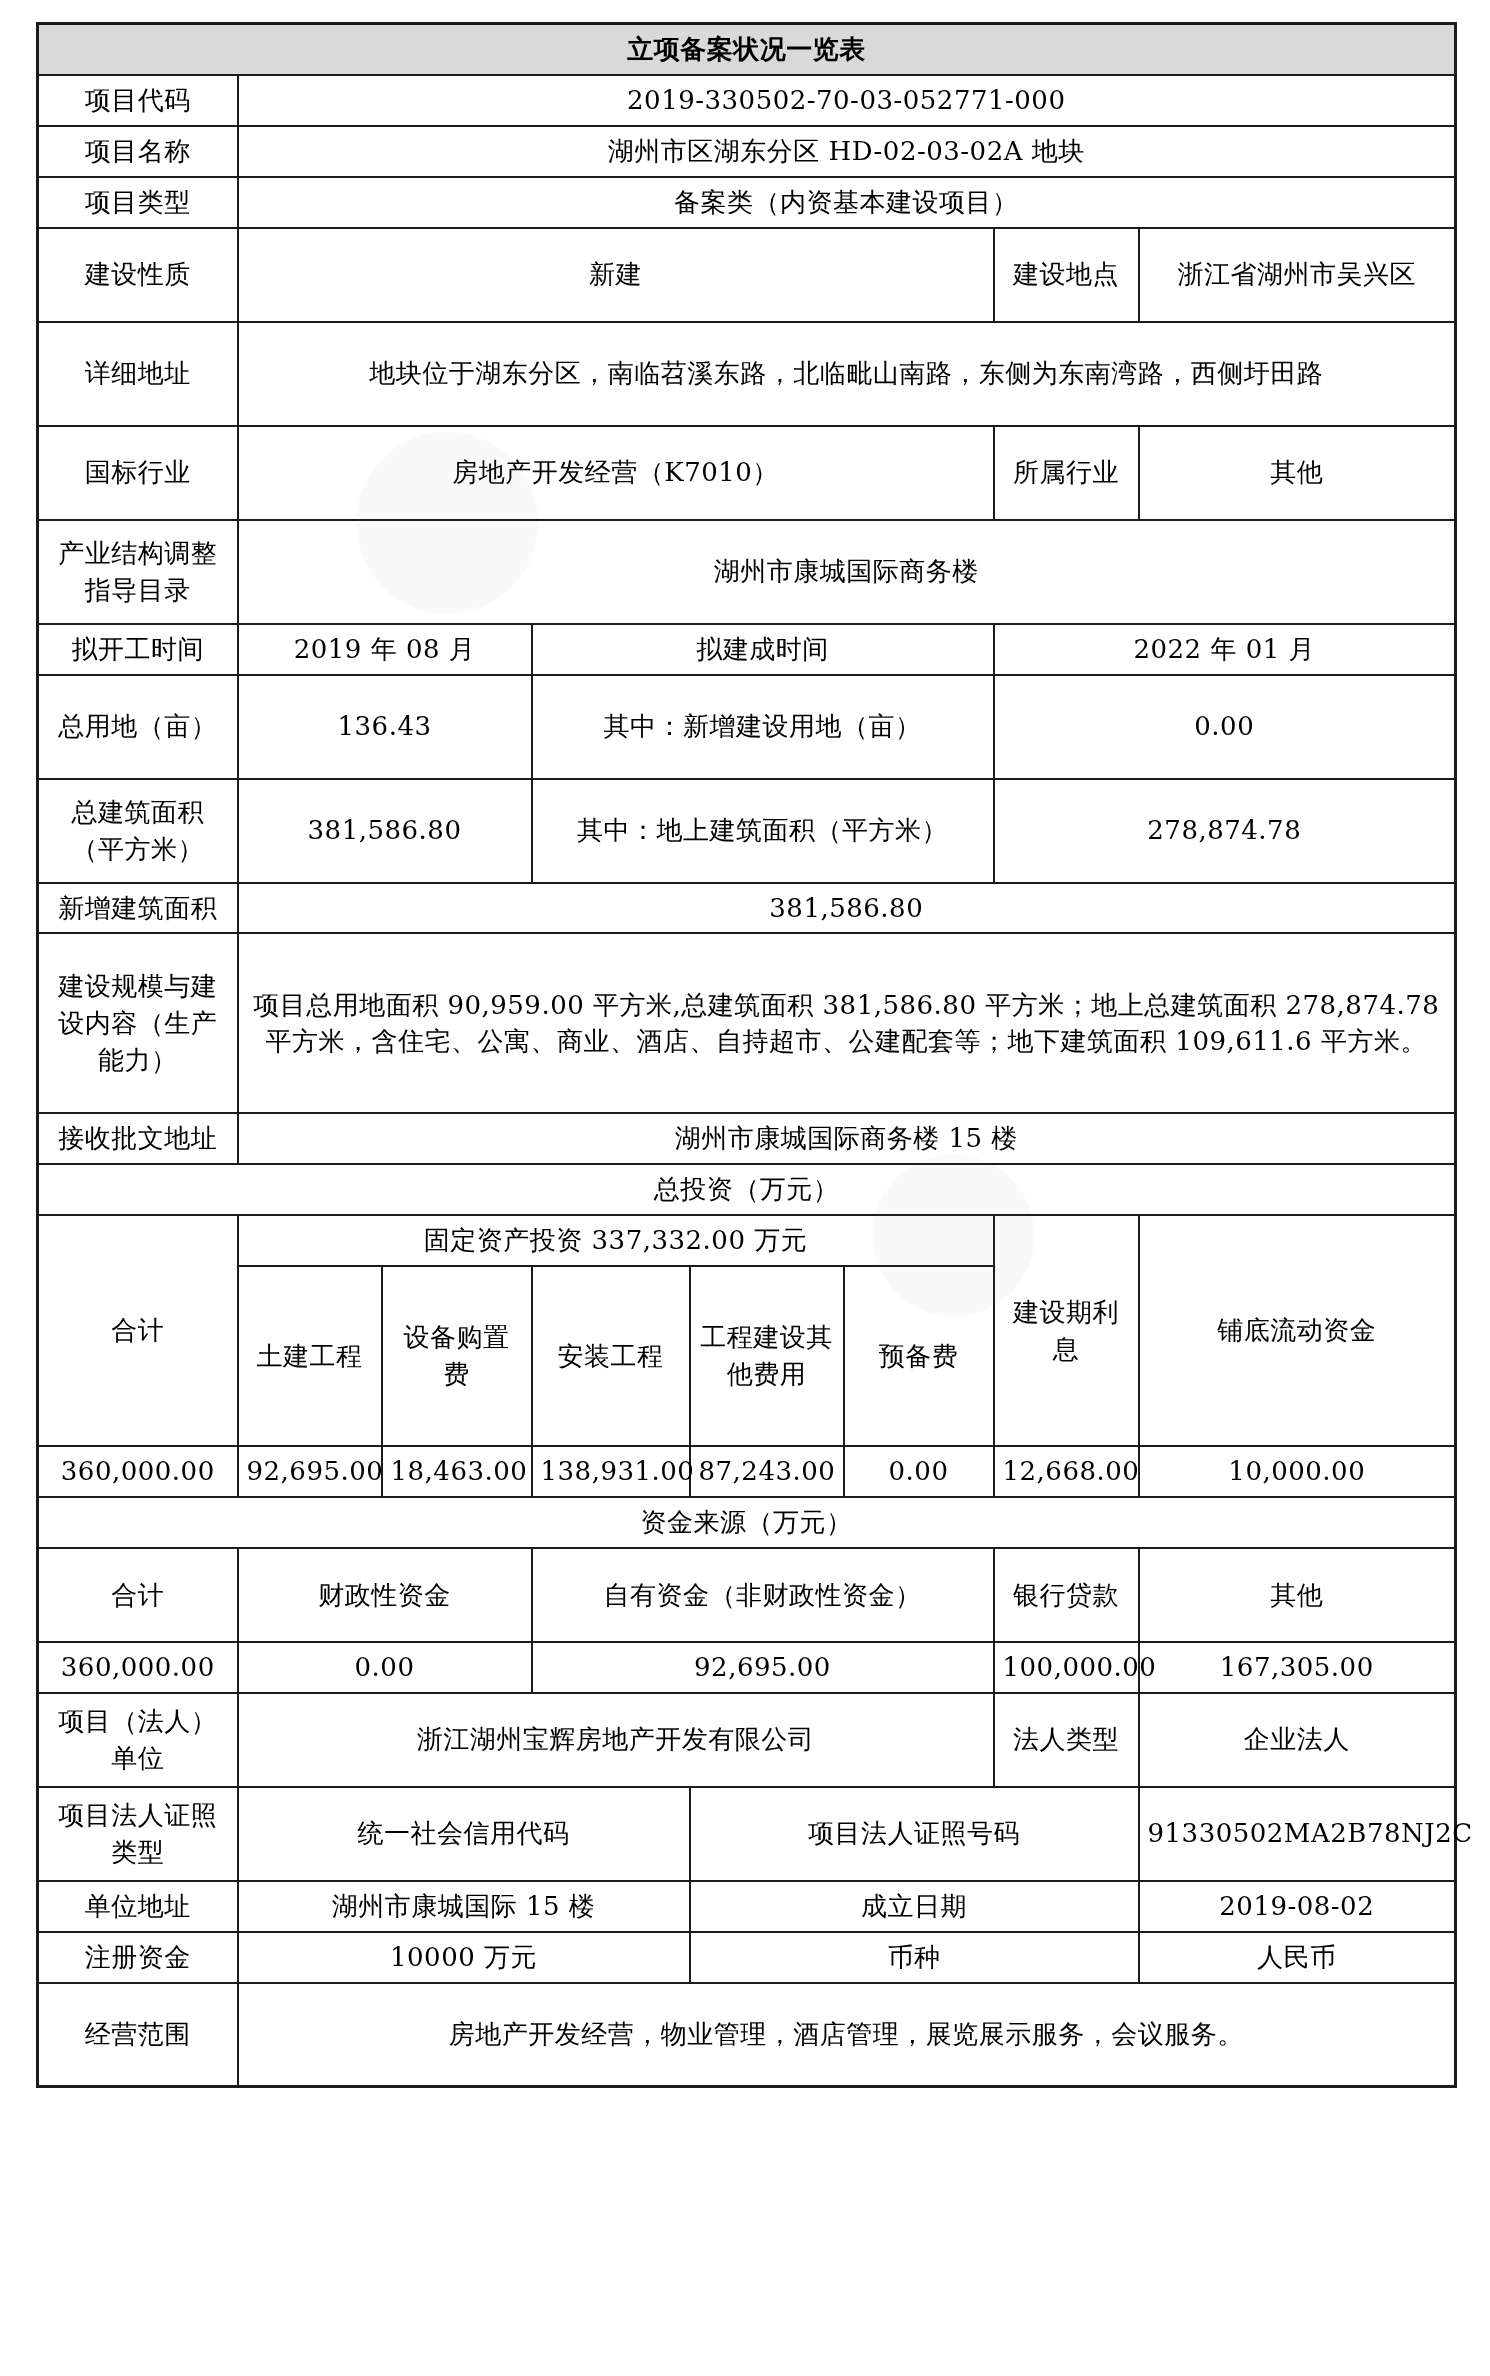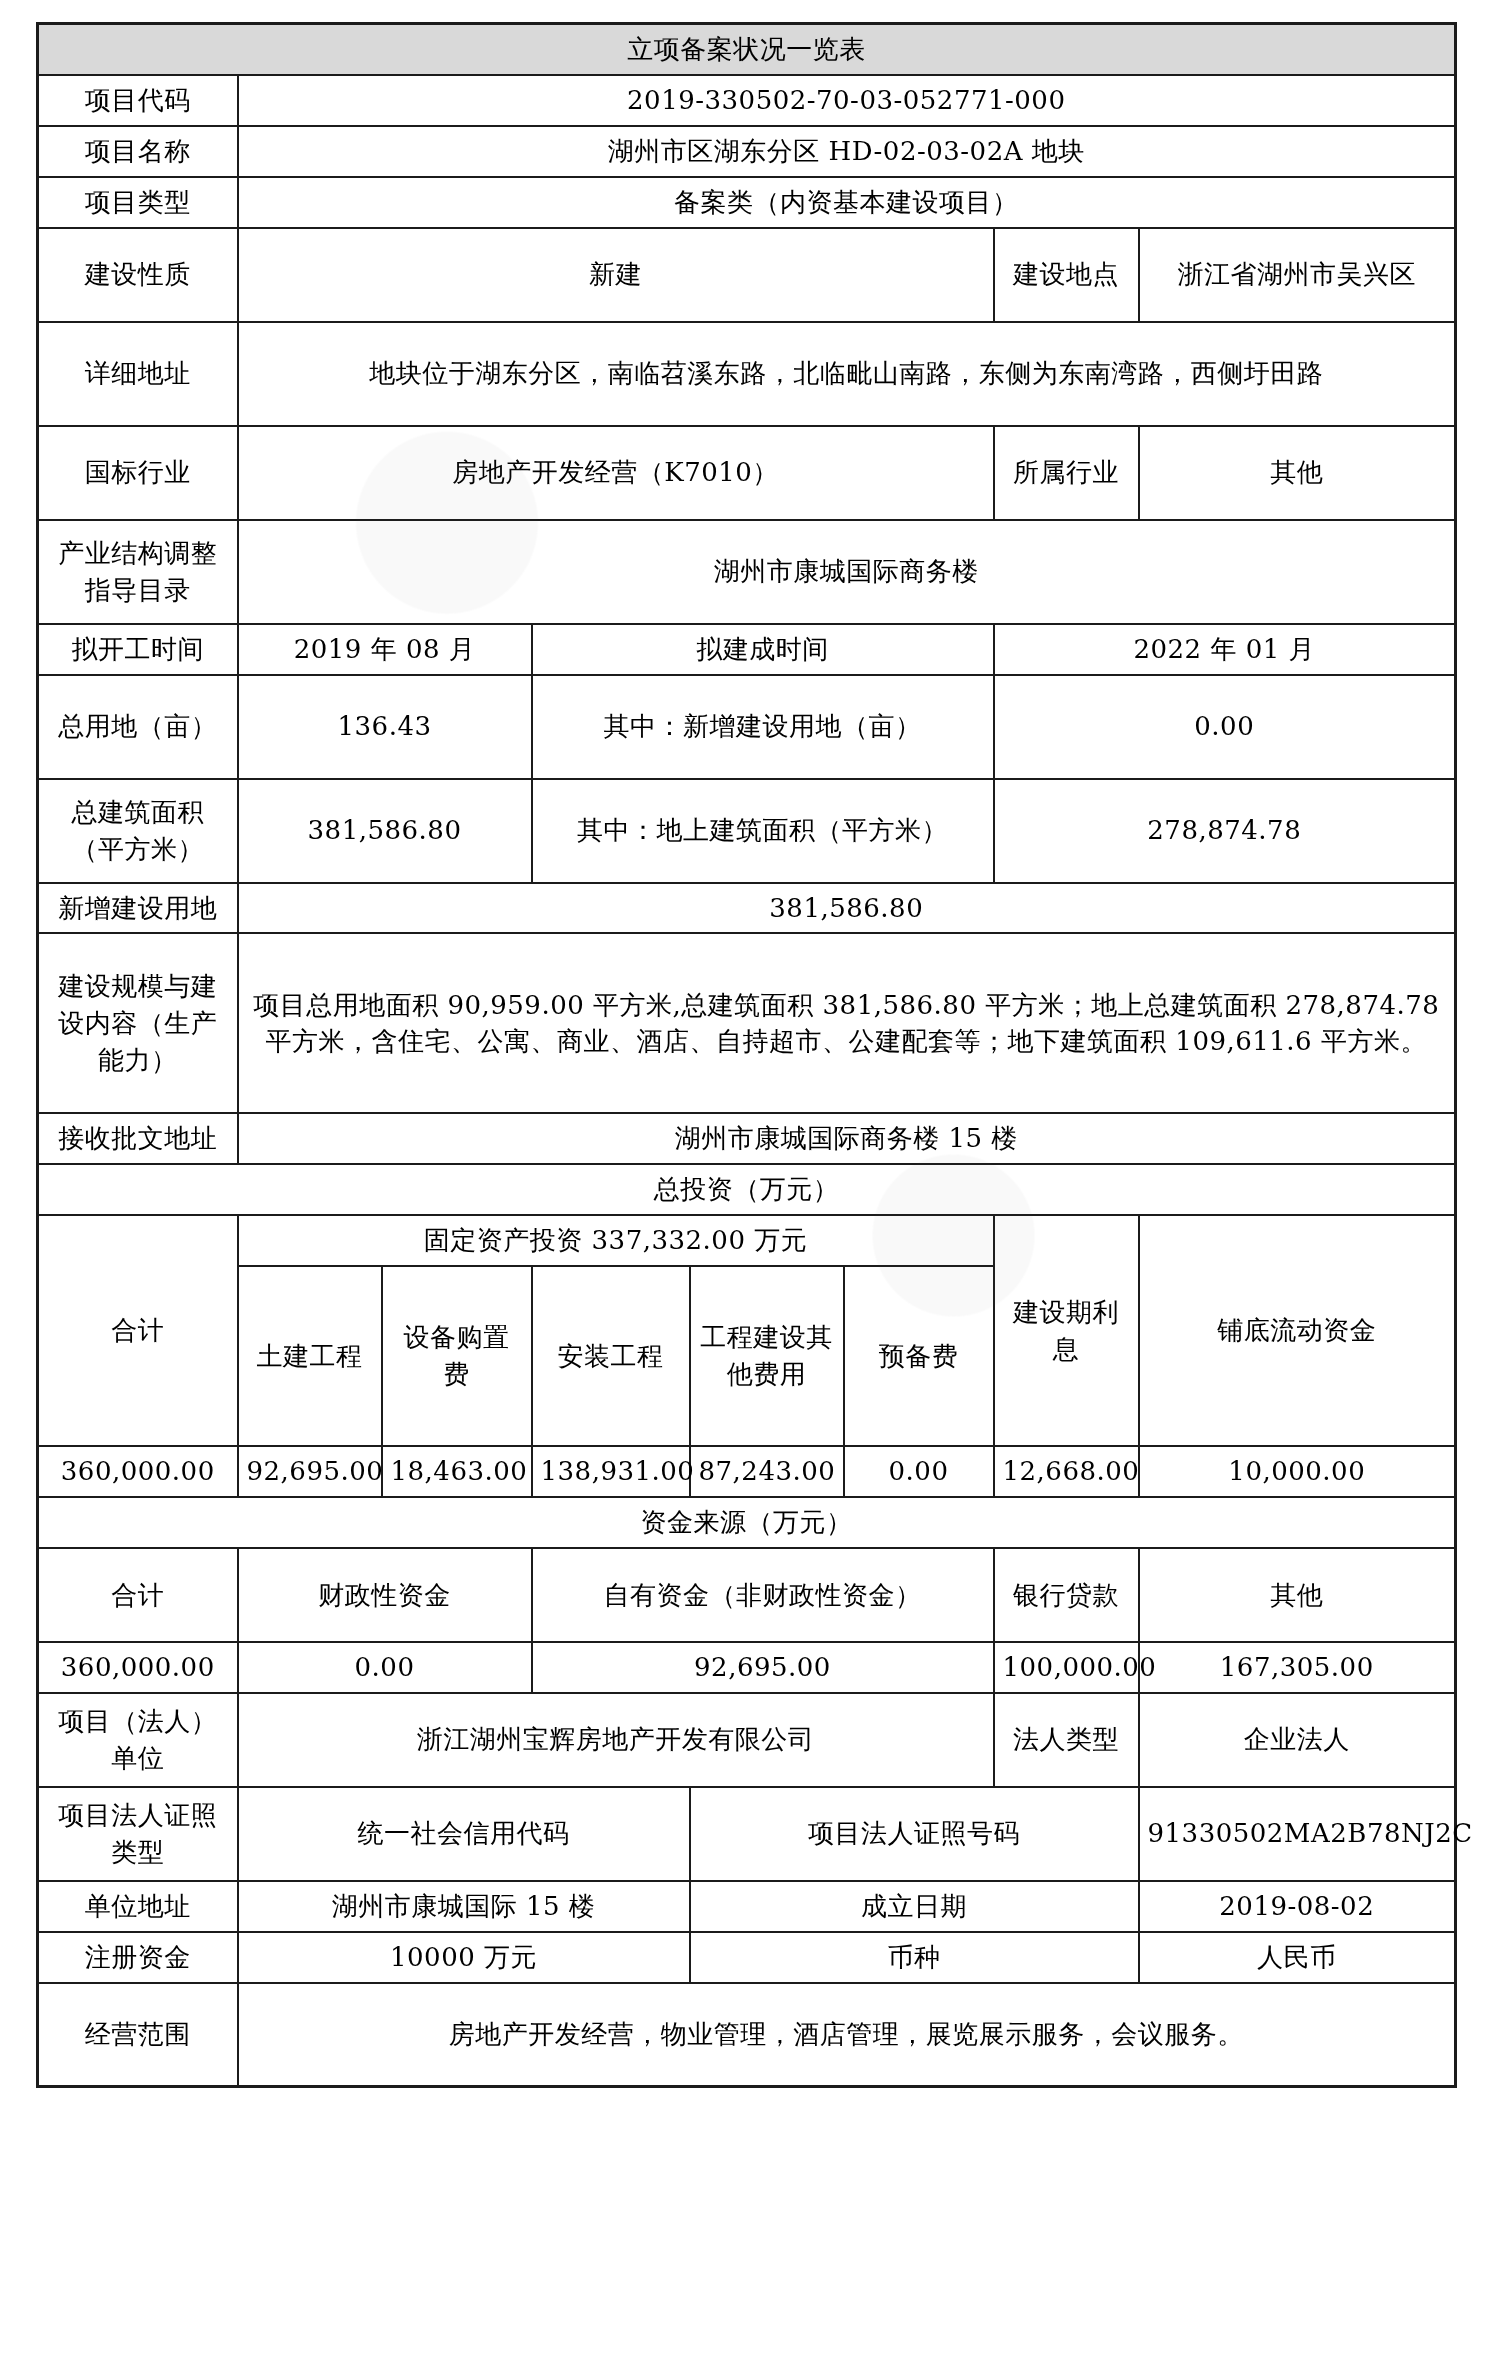--- a/index.html
+++ b/index.html
@@ -33,21 +33,21 @@
     vertical-align: middle;
     text-align: center;
     font-size: 26px;
     line-height: 1.42;
     letter-spacing: 0.5px;
     font-family: "DejaVu Serif", "Liberation Serif", serif;
   }
   .title-cell {
     background: #d9d9d9;
     font-size: 31px;
-    font-weight: normal;
+    font-weight: bold;
     letter-spacing: 2px;
     padding: 16px 8px 18px 8px;
   }
   .label {
     font-size: 26px;
     letter-spacing: 1px;
   }
   .val {
     font-size: 26px;
   }
@@ -175,21 +175,21 @@
       </tr>
 
       <tr class="tall-b">
         <td class="label">总建筑面积（平方米）</td>
         <td class="val num" colspan="2">381,586.80</td>
         <td class="label" colspan="3">其中：地上建筑面积（平方米）</td>
         <td class="val num" colspan="3">278,874.78</td>
       </tr>
 
       <tr>
-        <td class="label">新增建设用地</td>
+        <td class="label">新增建筑面积</td>
         <td class="val num" colspan="8">381,586.80</td>
       </tr>
 
       <tr class="tall-c">
         <td class="label">建设规模与建设内容（生产能力）</td>
         <td class="justify-block" colspan="8">项目总用地面积 90,959.00 平方米,总建筑面积 381,586.80 平方米；地上总建筑面积 278,874.78 平方米，含住宅、公寓、商业、酒店、自持超市、公建配套等；地下建筑面积 109,611.6 平方米。</td>
       </tr>
 
       <tr>
         <td class="label">接收批文地址</td>

